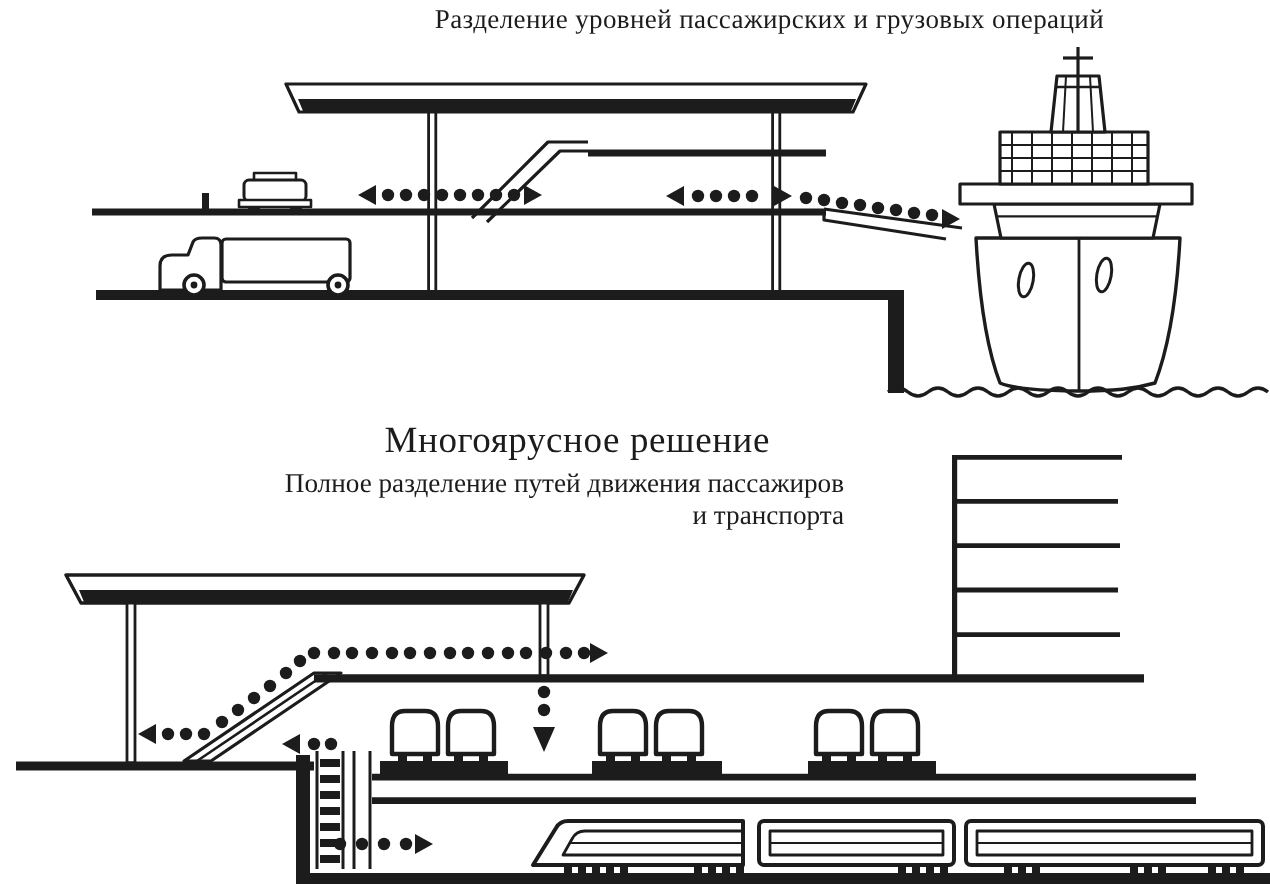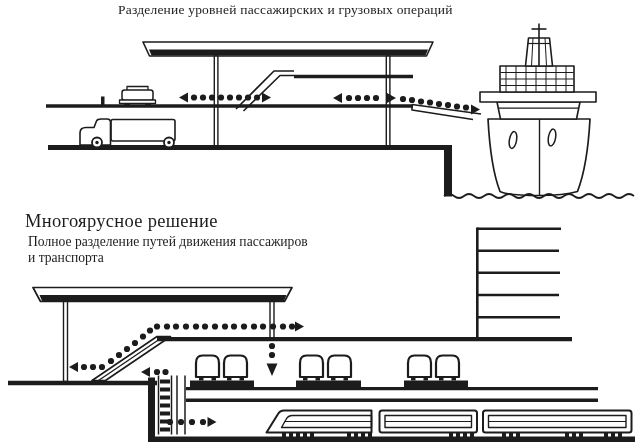--- a/index.html
+++ b/index.html
@@ -1,21 +1,21 @@
 <!DOCTYPE html>
 <html><head>
 <meta charset="utf-8">
 <style>
   html,body{margin:0;padding:0;background:#fff;}
   #canvas{
     position:relative;width:635px;height:442px;background:#fff;overflow:hidden;
     font-family:"Liberation Serif","DejaVu Serif",serif;color:#1c1c1c;
   }
   #art{position:absolute;left:0;top:0;}
-  .cap{position:absolute;text-align:left;color:#1c1c1c;}
+  .cap{position:absolute;text-align:right;color:#1c1c1c;}
   .cap-top{left:118px;top:2px;width:434px;font-size:13.5px;letter-spacing:.2px;}
   .cap-mid{left:25px;top:211px;width:360px;font-size:18.5px;letter-spacing:.3px;}
   .cap-sub{left:28px;top:234px;width:394px;font-size:13.6px;line-height:15.8px;}
 </style>
 </head>
 <body>
 
 <div id="canvas">
 
 <svg id="art" width="635" height="442" viewBox="0 0 635 442" stroke-linejoin="round" stroke-linecap="butt">

